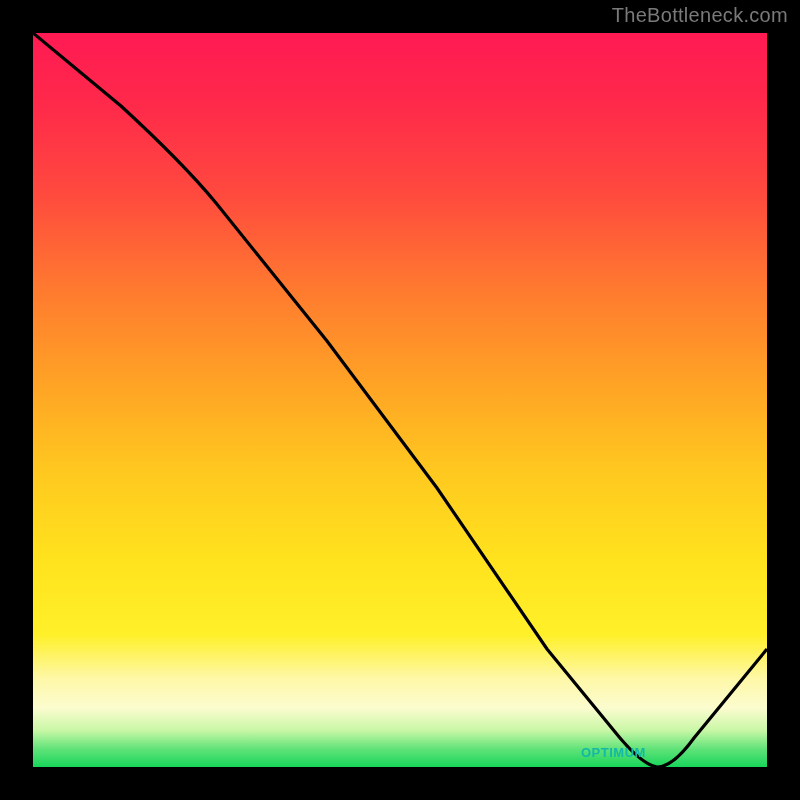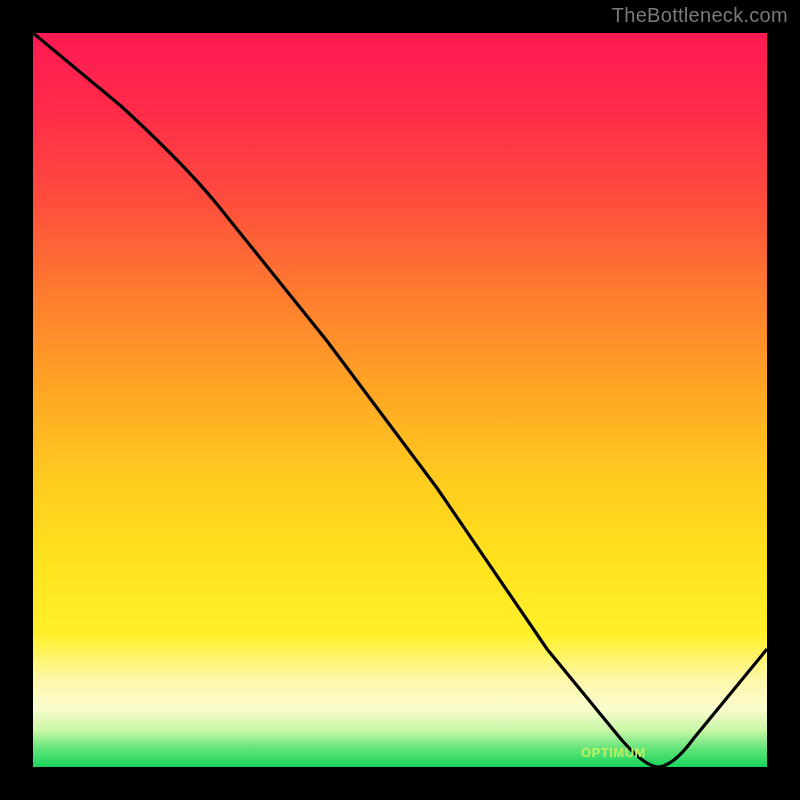--- a/index.html
+++ b/index.html
@@ -56,21 +56,21 @@
     );
   }
   svg.curve {
     position: absolute;
     inset: 0;
   }
   .opt-label {
     position: absolute;
     font-size: 13px;
     font-weight: 700;
-    color: #bef264;
+    color: #14b8a6;
     letter-spacing: 0.5px;
     white-space: nowrap;
   }
 </style>
 </head>
 <body>
 
 <div class="frame">
 
   <div class="source">TheBottleneck.com</div>

